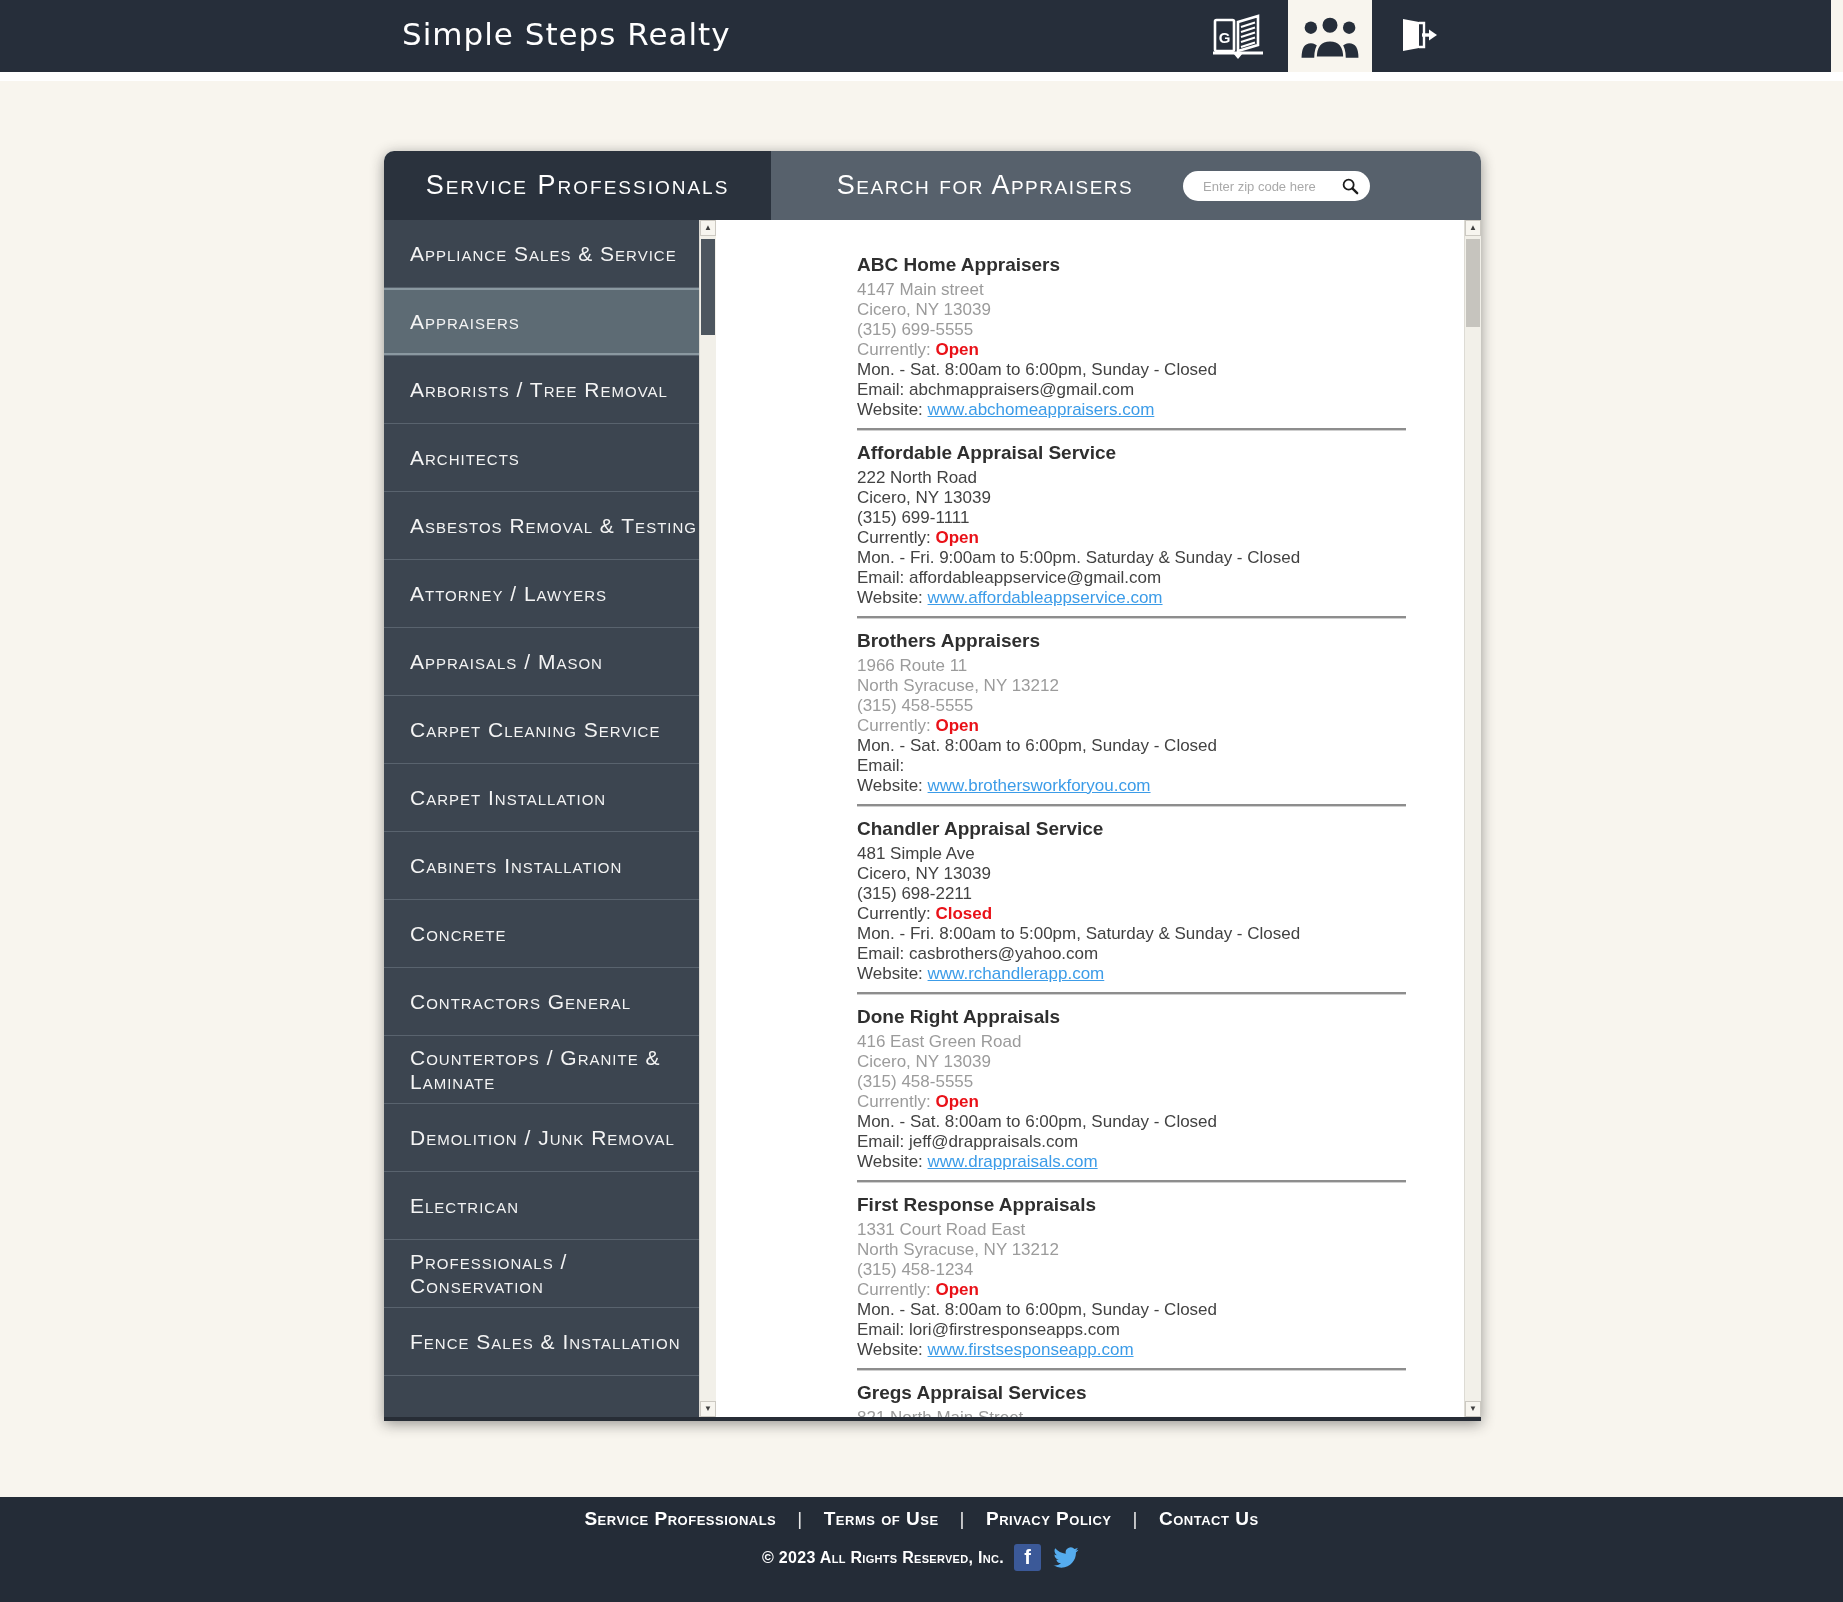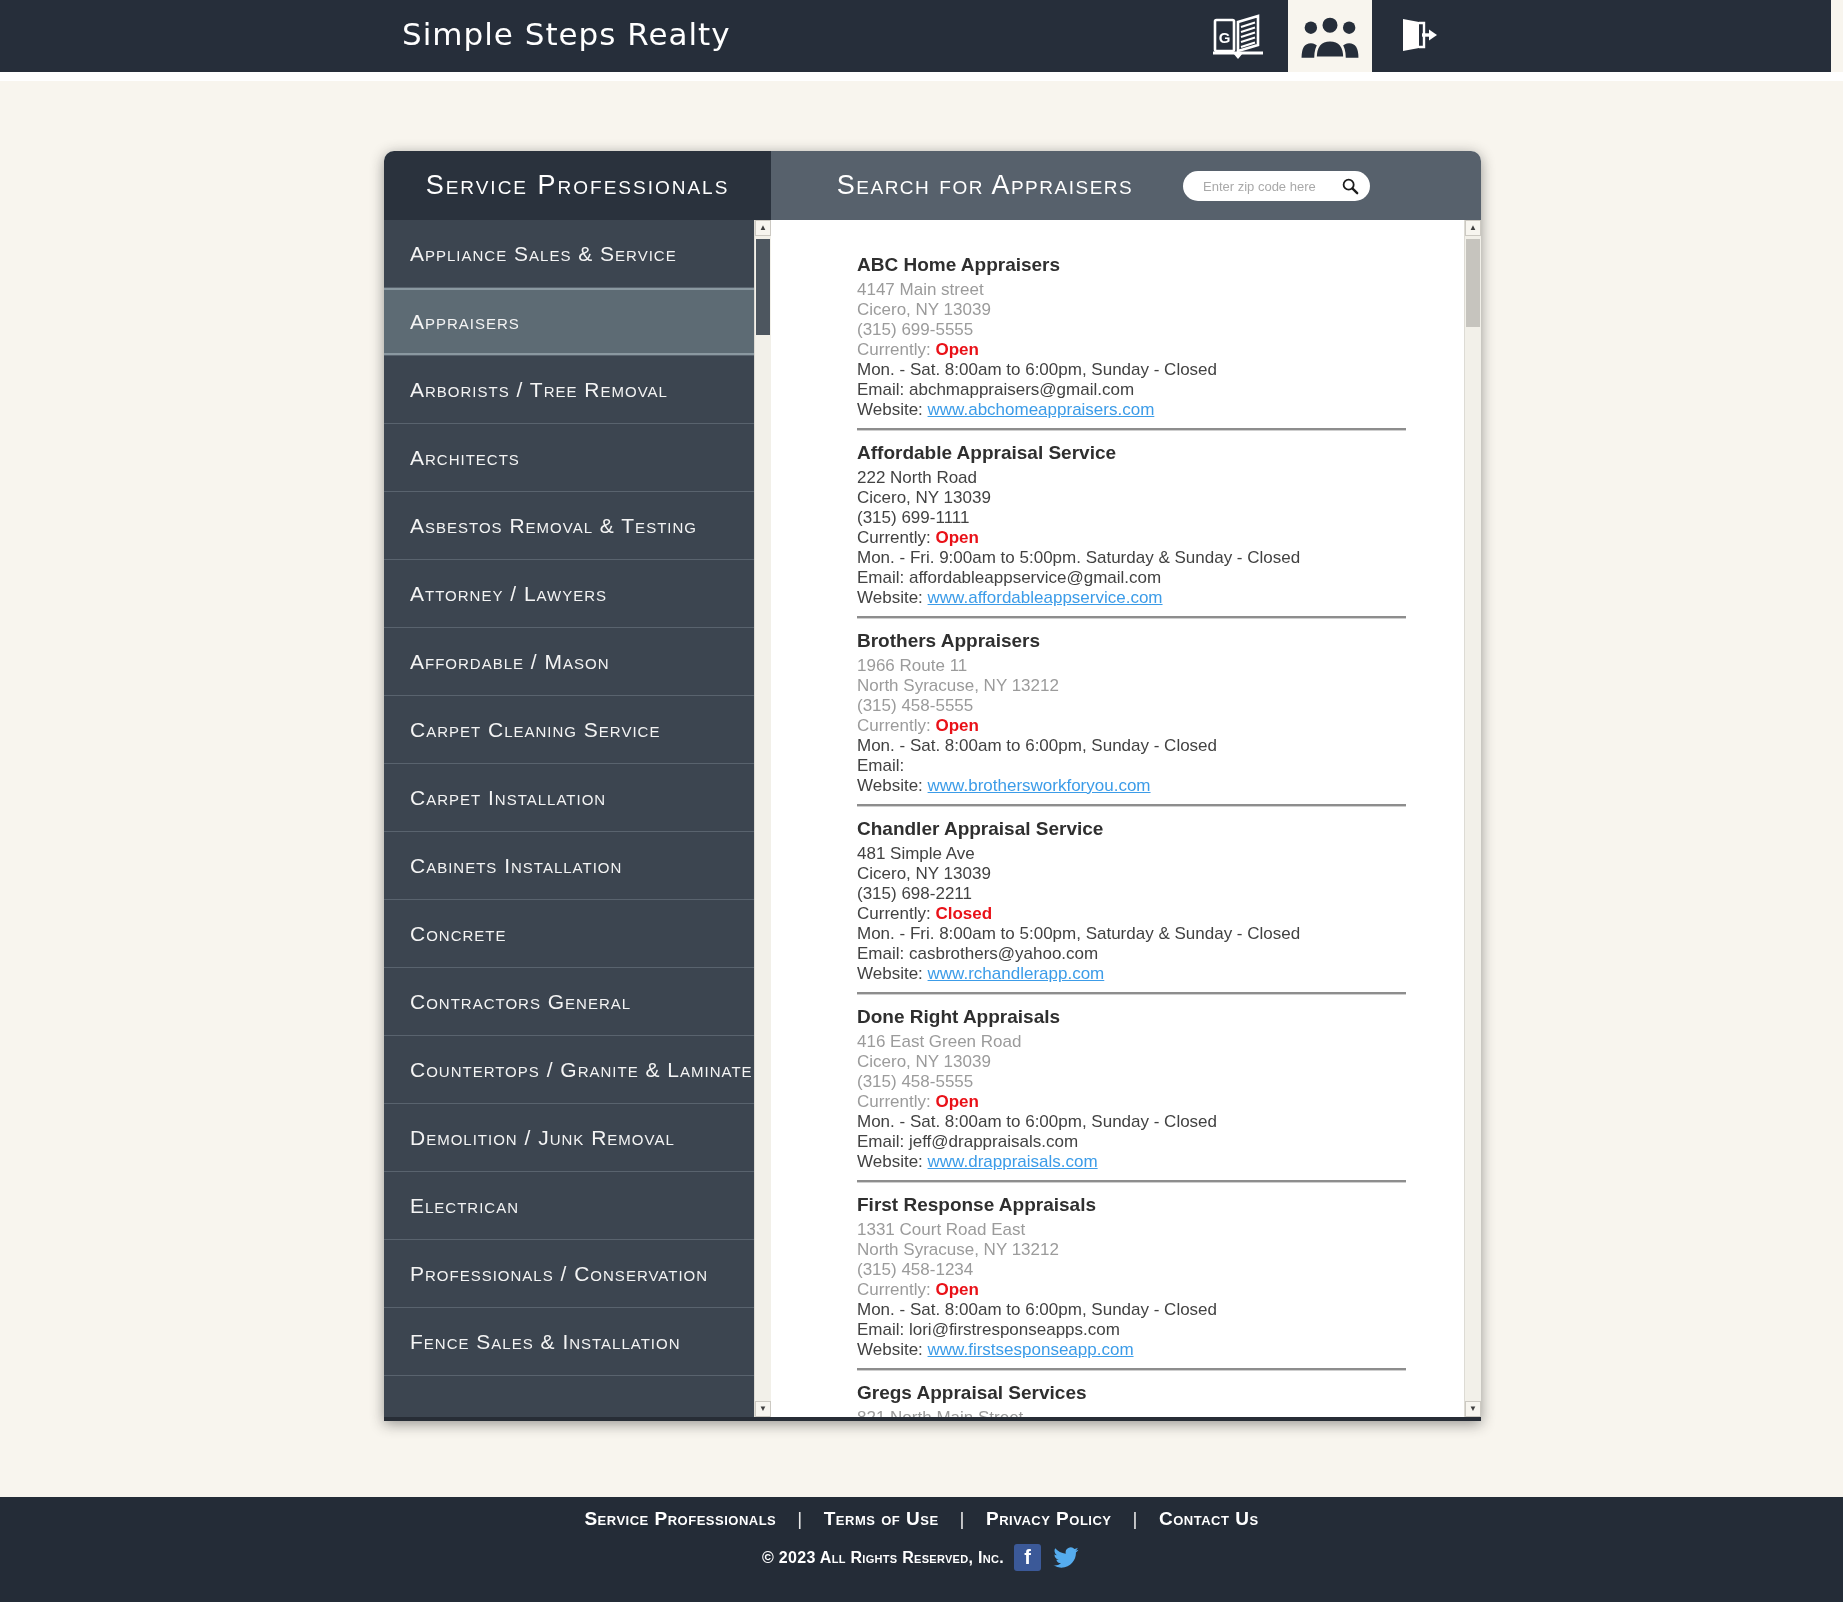--- a/index.html
+++ b/index.html
@@ -20,21 +20,21 @@
   .panel{position:absolute;left:384px;top:151px;width:1097px;height:1266px;display:flex;
          border-radius:10px 10px 0 0;background:#ffffff;border-bottom:4px solid #272d36;
          box-shadow:0 3px 14px rgba(30,30,30,.45);}
 
   
   .sidebar{width:387px;flex:none;display:flex;flex-direction:column;}
   .sidebar-head{height:69px;flex:none;background:#2a323d;border-radius:10px 0 0 0;
                 display:flex;align-items:center;justify-content:center;}
   .sidebar-title{color:#ffffff;font-variant:small-caps;font-size:27px;letter-spacing:2px;}
   .sidebar-body{flex:1;display:flex;min-height:0;}
-  .sidebar-items{width:370px;flex:none;background:#3c4550;overflow:hidden;}
+  .sidebar-items{width:315px;flex:none;background:#3c4550;overflow:hidden;}
   .sidebar-item{height:68px;border-bottom:1px solid #59636e;display:flex;align-items:center;
                 padding-left:26px;box-sizing:border-box;color:#f4f4f4;font-variant:small-caps;
                 font-size:21px;letter-spacing:1px;cursor:pointer;}
   .sidebar-item.selected{background:#5d6b74;box-shadow:inset 0 2px 0 #8a98a0,inset 0 -2px 0 #8a98a0;}
 
   
   .scrollbar{width:17px;flex:none;background:#f2f0e9;position:relative;border-left:1px solid #dddbd4;box-sizing:border-box;}
   .scroll-btn{position:absolute;left:0;right:0;height:16px;background:#f7f5ef;border:1px solid #ccc9c2;
               box-sizing:border-box;display:flex;align-items:center;justify-content:center;
               font-size:8px;color:#3f3f3f;cursor:pointer;line-height:1;}
@@ -141,21 +141,21 @@
             <div class="sidebar-item">
     <span>Architects</span>
   </div>
             <div class="sidebar-item">
     <span>Asbestos Removal &amp; Testing</span>
   </div>
             <div class="sidebar-item">
     <span>Attorney / Lawyers</span>
   </div>
             <div class="sidebar-item">
-    <span>Affordable / Mason</span>
+    <span>Appraisals / Mason</span>
   </div>
             <div class="sidebar-item">
     <span>Carpet Cleaning Service</span>
   </div>
             <div class="sidebar-item">
     <span>Carpet Installation</span>
   </div>
             <div class="sidebar-item">
     <span>Cabinets Installation</span>
   </div>

